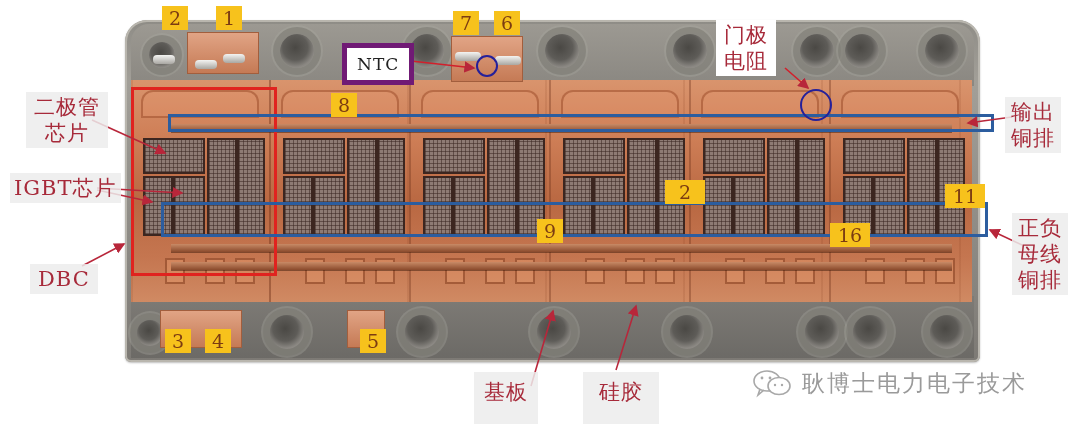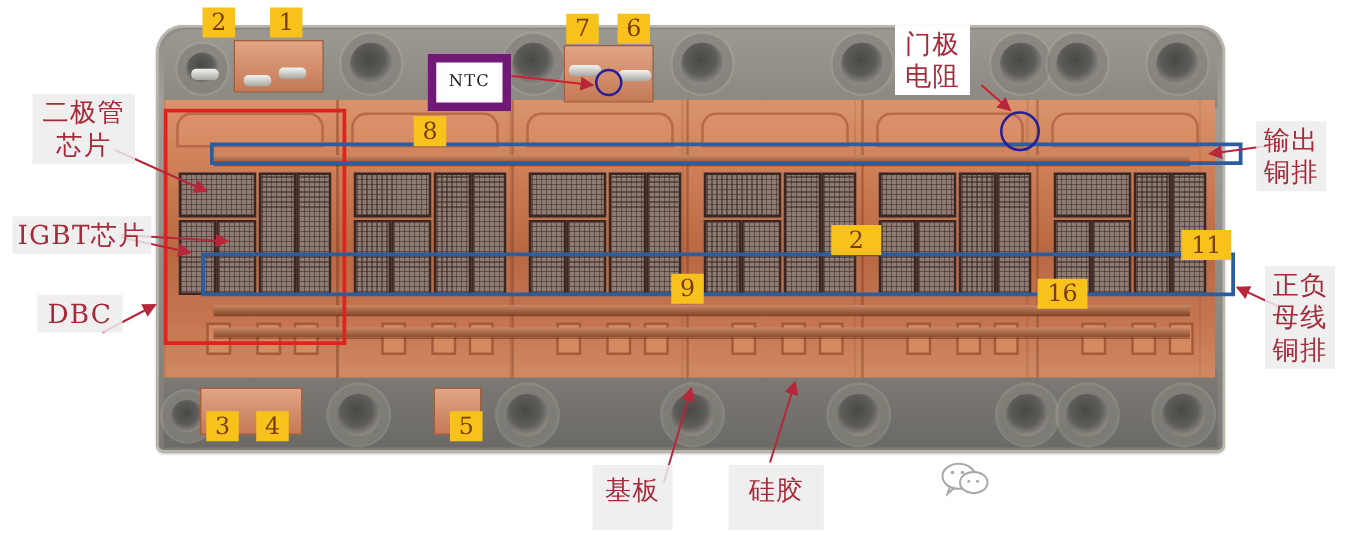--- a/index.html
+++ b/index.html
@@ -92,21 +92,21 @@
     font-size: 19px; line-height: 24px; text-align: center;
     height: 24px; min-width: 20px; padding: 0 3px;
   }
 
   .callout {
     position: absolute; color: #a72a3a; font-size: 21px; line-height: 26px;
     background: rgba(236,236,236,0.85); padding: 2px 8px; text-align: center;
     letter-spacing: 1px;
   }
   .callout.plain { background: #ffffff; }
-  .callout.boxed { background: #ffffff; border: 7px solid #701a75; color: #222; font-size: 13px; }
+  .callout.boxed { background: #ffffff; border: 5px solid #701a75; color: #222; font-size: 17px; }
 
   svg.arrows { position: absolute; left: 0; top: 0; pointer-events: none; }
 
   .watermark {
     position: absolute; left: 752px; top: 367px; height: 32px;
     display: flex; align-items: center; gap: 10px;
     color: #9a9a9a; font-family: "DejaVu Sans", "Liberation Sans", sans-serif;
     font-size: 23px; letter-spacing: 2px;
   }
 </style>
@@ -273,26 +273,26 @@
 <div class="num-tag" style="left:494px; top:11px">6</div>
 <div class="num-tag" style="left:331px; top:93px">8</div>
 <div class="num-tag" style="left:665px; top:180px; min-width:34px">2</div>
 <div class="num-tag" style="left:537px; top:219px">9</div>
 <div class="num-tag" style="left:945px; top:184px; min-width:34px">11</div>
 <div class="num-tag" style="left:830px; top:223px; min-width:34px">16</div>
 <div class="num-tag" style="left:165px; top:329px">3</div>
 <div class="num-tag" style="left:205px; top:329px">4</div>
 <div class="num-tag" style="left:360px; top:329px">5</div>
 
-<div class="callout" style="left:26px; top:75px">
+<div class="callout" style="left:26px; top:92px">
   <div>二极管</div>
   <div>芯片</div>
 </div>
 <div class="callout" style="left:10px; top:173px; padding:2px 4px">IGBT芯片</div>
-<div class="callout" style="left:30px; top:236px">DBC</div>
+<div class="callout" style="left:30px; top:264px">DBC</div>
 <div class="callout boxed" style="left:342px; top:43px; padding:3px 10px">NTC</div>
 <div class="callout plain" style="left:716px; top:20px">
   <div>门极</div>
   <div>电阻</div>
 </div>
 <div class="callout" style="left:1005px; top:97px; padding:2px 6px">
   <div>输出</div>
   <div>铜排</div>
 </div>
 <div class="callout" style="left:1012px; top:213px; padding:2px 6px">
@@ -306,13 +306,14 @@
 <div class="watermark">
   <svg width="40" height="30" viewBox="0 0 40 30">
     <ellipse cx="15" cy="13" rx="13" ry="10" fill="none" stroke="#a8a8a8" stroke-width="1.6"></ellipse>
     <path d="M8 21 L6 27 L12 22" fill="none" stroke="#a8a8a8" stroke-width="1.6"></path>
     <ellipse cx="27" cy="18" rx="11" ry="8.5" fill="#ffffff" stroke="#a8a8a8" stroke-width="1.6"></ellipse>
     <circle cx="10" cy="10" r="1.4" fill="#a8a8a8"></circle>
     <circle cx="18" cy="10" r="1.4" fill="#a8a8a8"></circle>
     <circle cx="23" cy="17" r="1.2" fill="#a8a8a8"></circle>
     <circle cx="30" cy="17" r="1.2" fill="#a8a8a8"></circle>
   </svg>
+  <span>耿博士电力电子技术</span>
 </div>
 
 </body></html>

